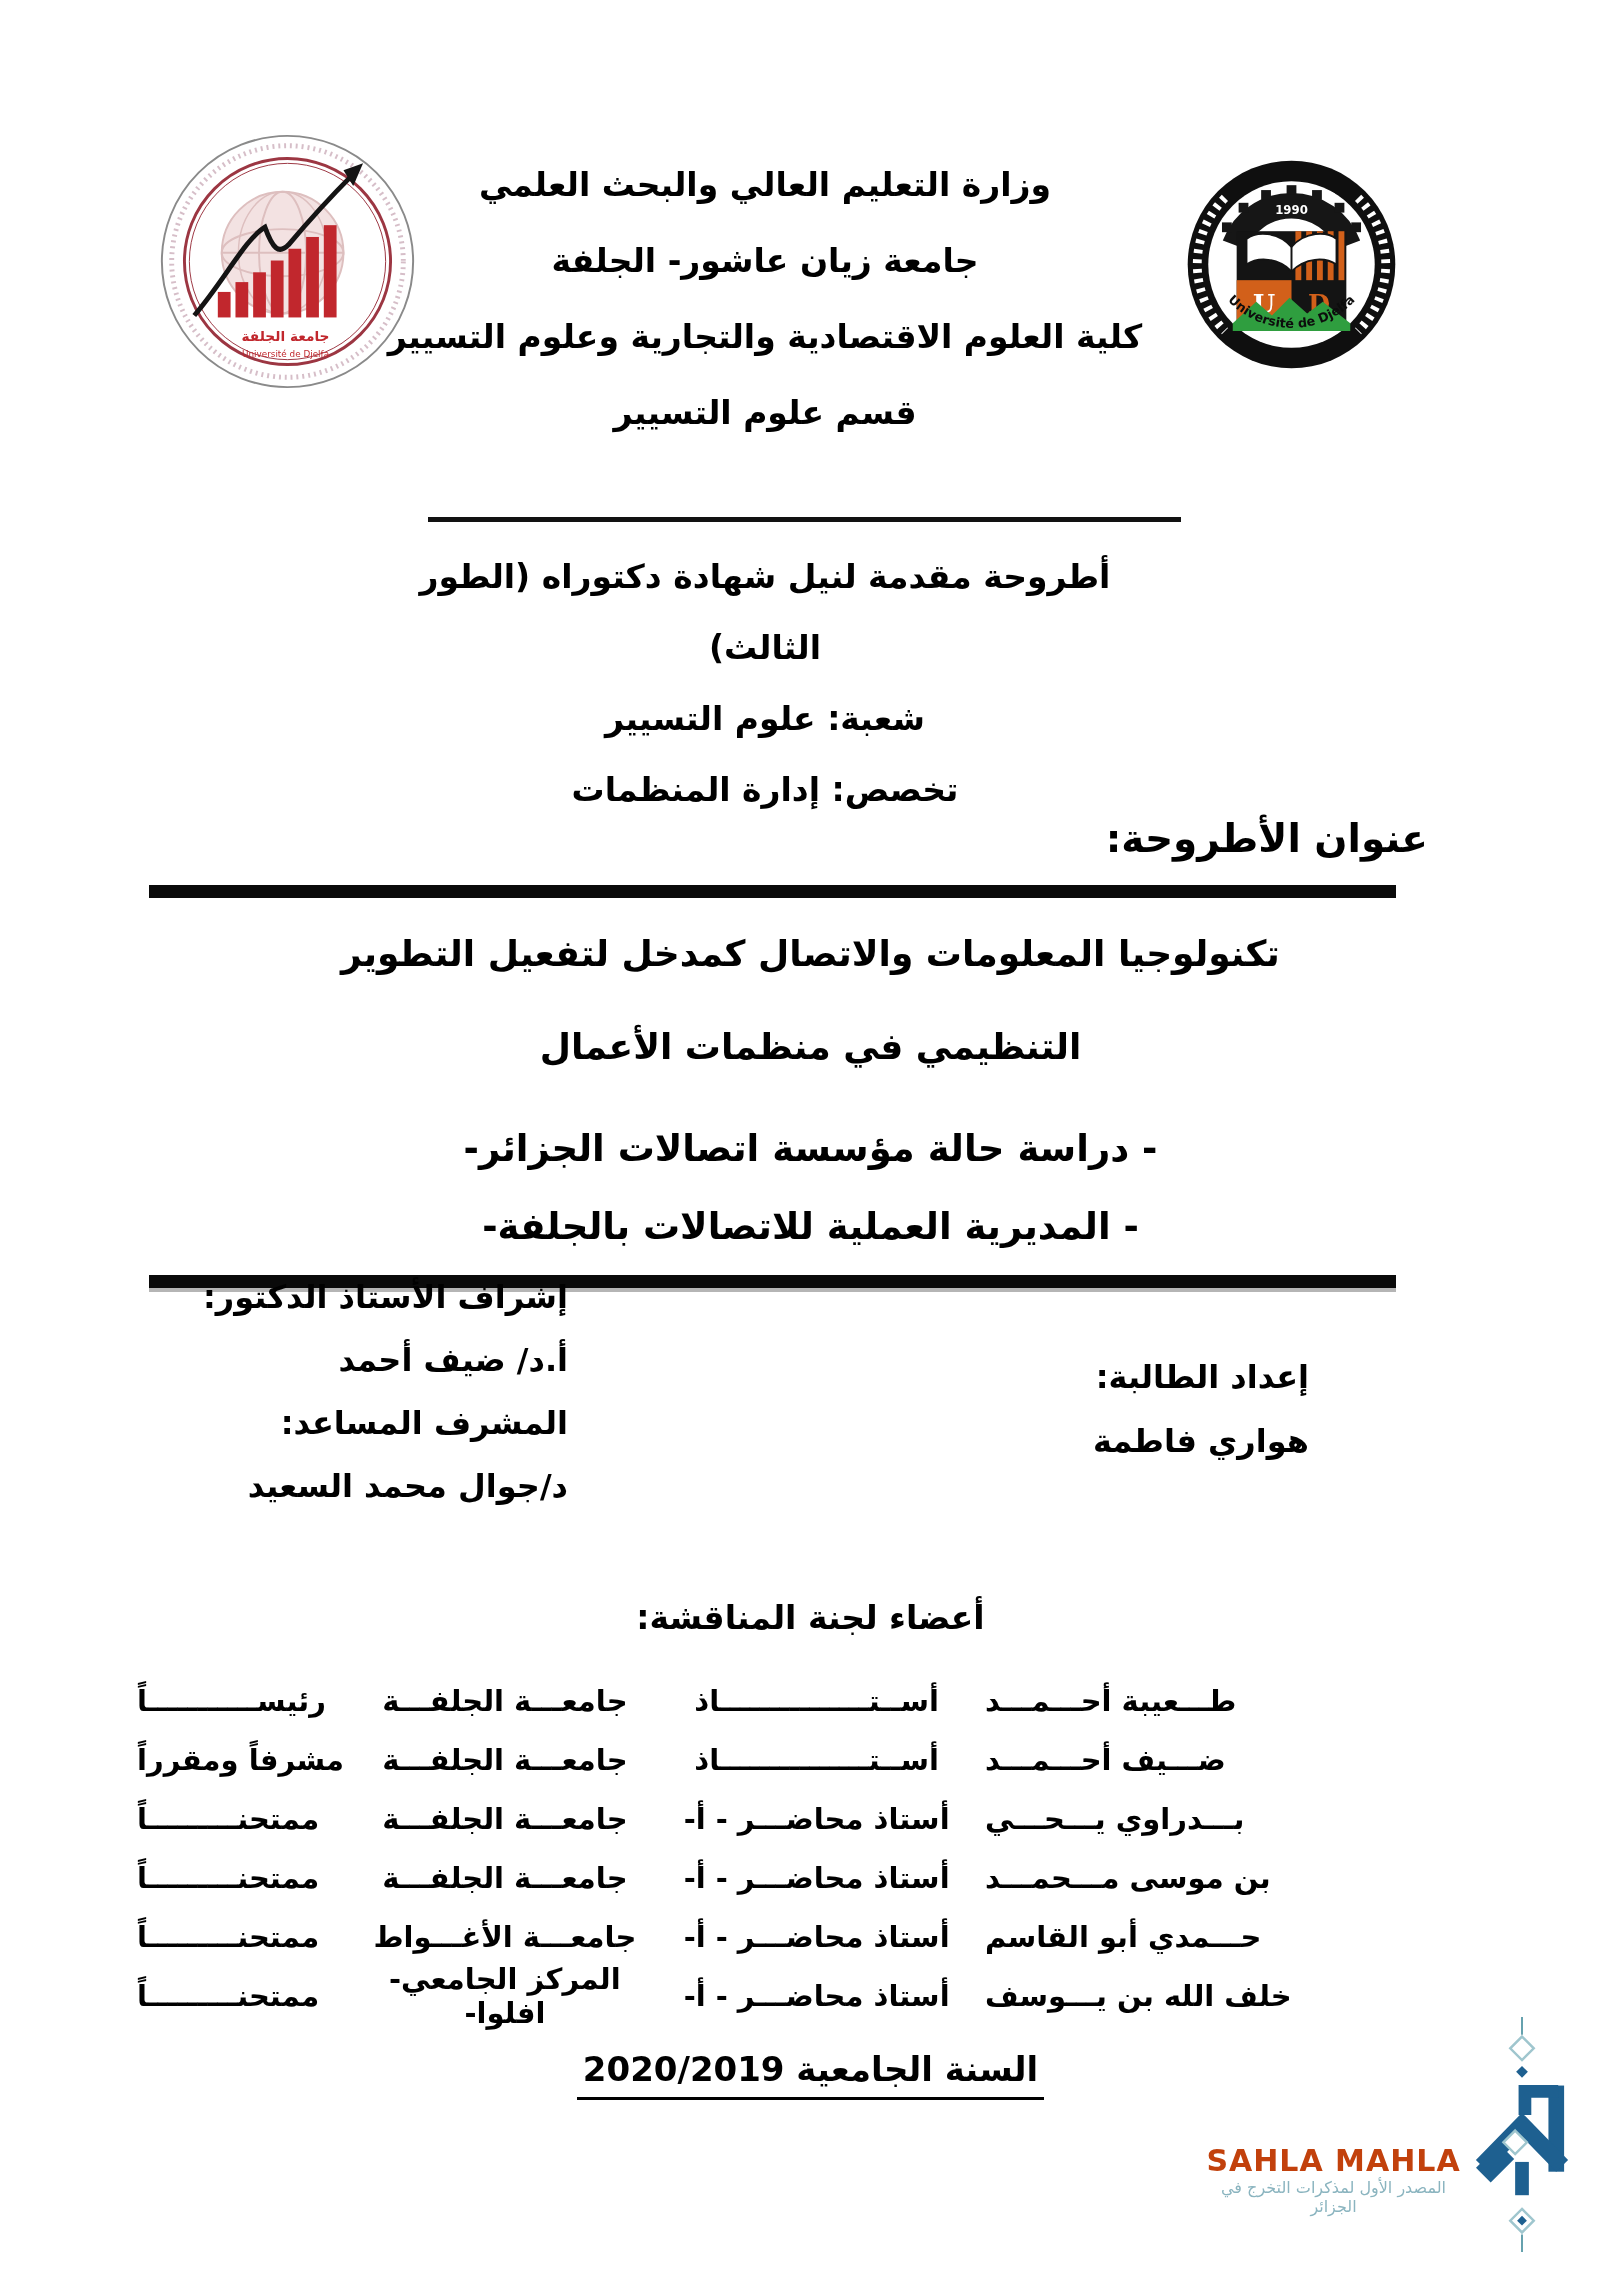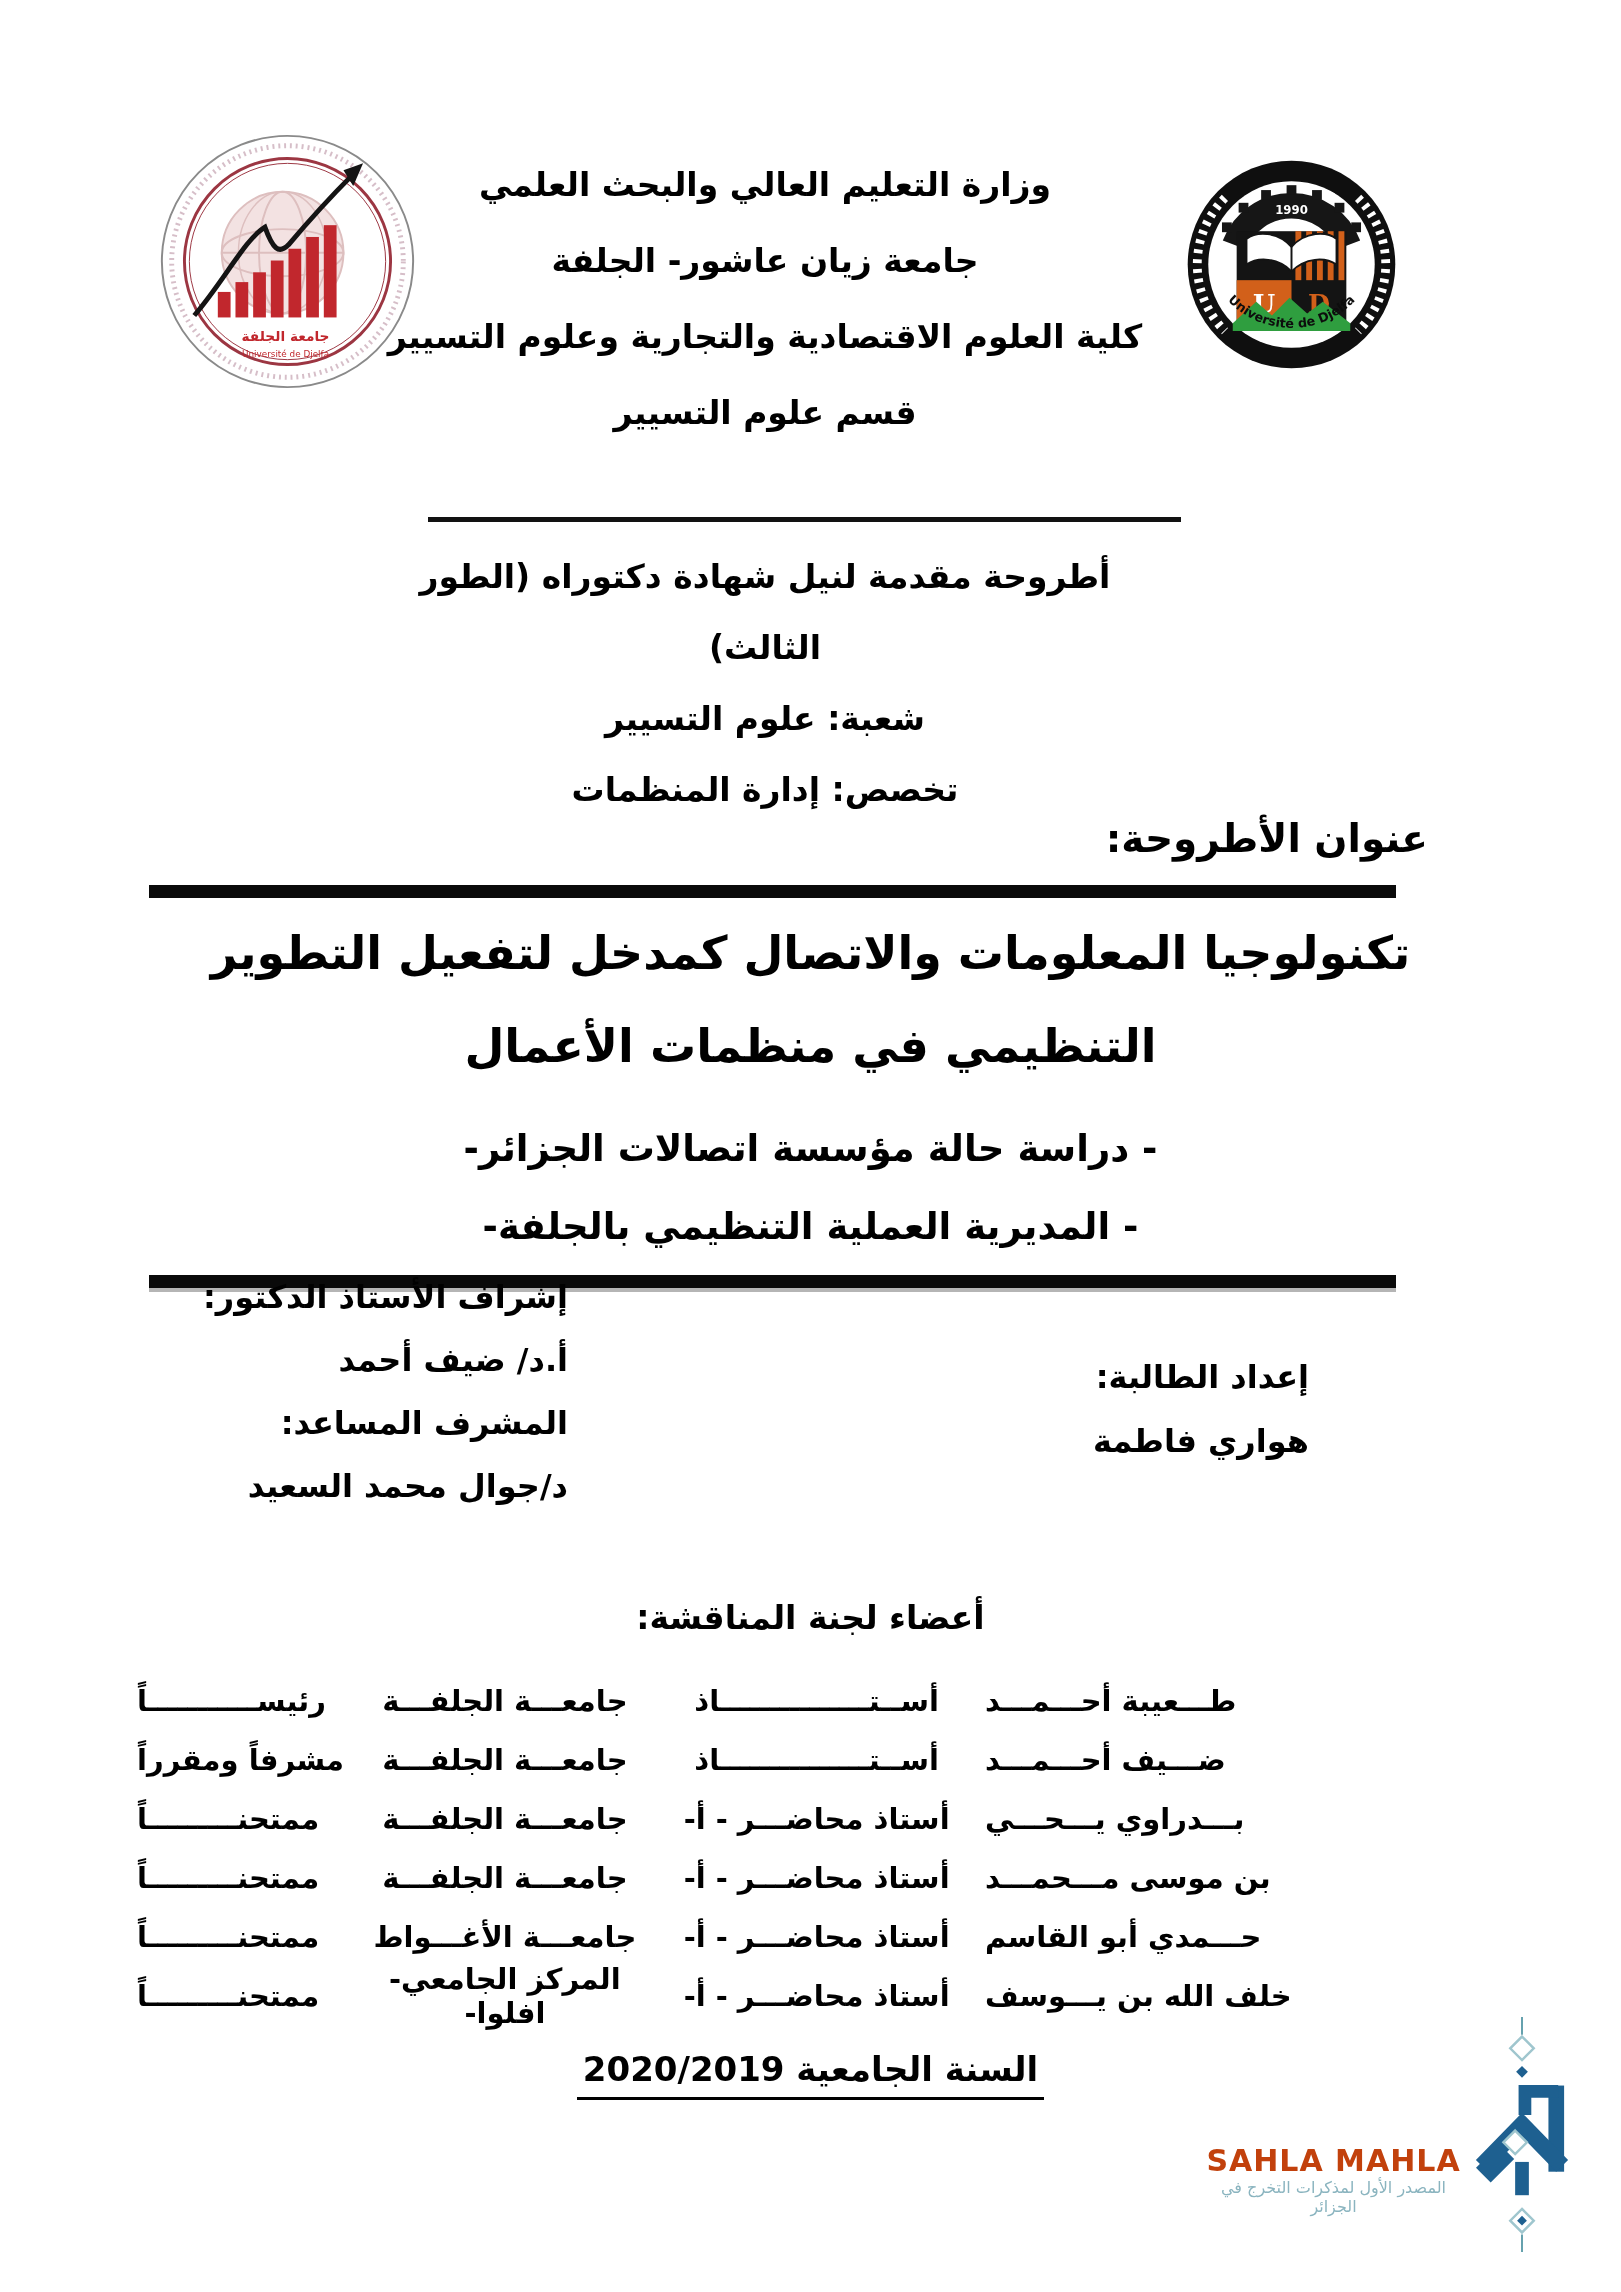--- a/index.html
+++ b/index.html
@@ -27,21 +27,21 @@
   
   .title-label{right:193px;top:816px;font-size:39px;font-weight:bold;direction:rtl;}
 
   
   .rule{left:149px;width:1247px;height:12.7px;background:#0a0a0a;}
   .rule-top{top:885px;}
   .rule-bottom{top:1275px;border-bottom:4.9px solid #b5b5b5;}
 
   
   .title-block{left:147px;top:907px;width:1327px;text-align:center;direction:rtl;font-weight:bold;}
-  .title-block .tline{font-size:46px;line-height:93px;margin:0;}
+  .title-block .tline{font-size:36px;line-height:93px;margin:0;}
   .subtitle-block{left:147px;top:1110px;width:1327px;text-align:center;direction:rtl;font-weight:bold;}
   .subtitle-block p{font-size:37px;line-height:78px;margin:0;}
 
   
   .student-col{right:312px;top:1345px;width:323px;direction:rtl;text-align:right;font-size:32px;font-weight:bold;}
   .student-col p{margin:0;line-height:64px;}
   .supervisor-col{left:176px;top:1266px;width:392px;direction:rtl;text-align:right;font-size:32px;font-weight:bold;}
   .supervisor-col p{margin:0;line-height:63px;}
 
   
@@ -160,21 +160,21 @@
   </div>
 
   <div class="abs title-label">عنوان الأطروحة:</div>
   <div class="abs rule rule-top"></div>
   <div class="abs title-block">
     <p class="tline">تكنولوجيا المعلومات والاتصال كمدخل لتفعيل التطوير</p>
     <p class="tline">التنظيمي في منظمات الأعمال</p>
   </div>
   <div class="abs subtitle-block">
     <p>- دراسة حالة مؤسسة اتصالات الجزائر-</p>
-    <p>- المديرية العملية التنظيمي بالجلفة-</p>
+    <p>- المديرية العملية للاتصالات بالجلفة-</p>
   </div>
   <div class="abs rule rule-bottom"></div>
 
   <div class="abs student-col">
     <p>إعداد الطالبة:</p>
     <p>هواري فاطمة</p>
   </div>
   <div class="abs supervisor-col">
     <p>إشراف الأستاذ الدكتور:</p>
     <p>أ.د/ ضيف أحمد</p>

